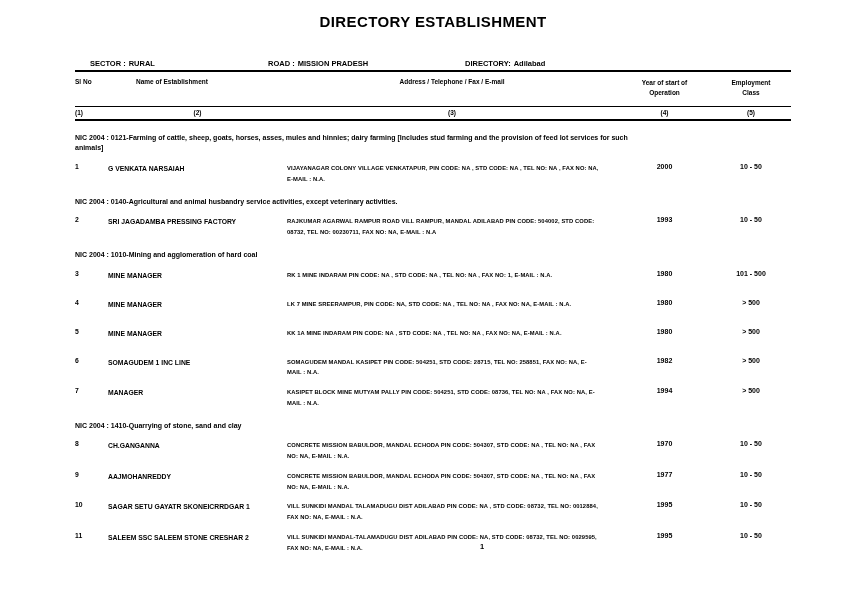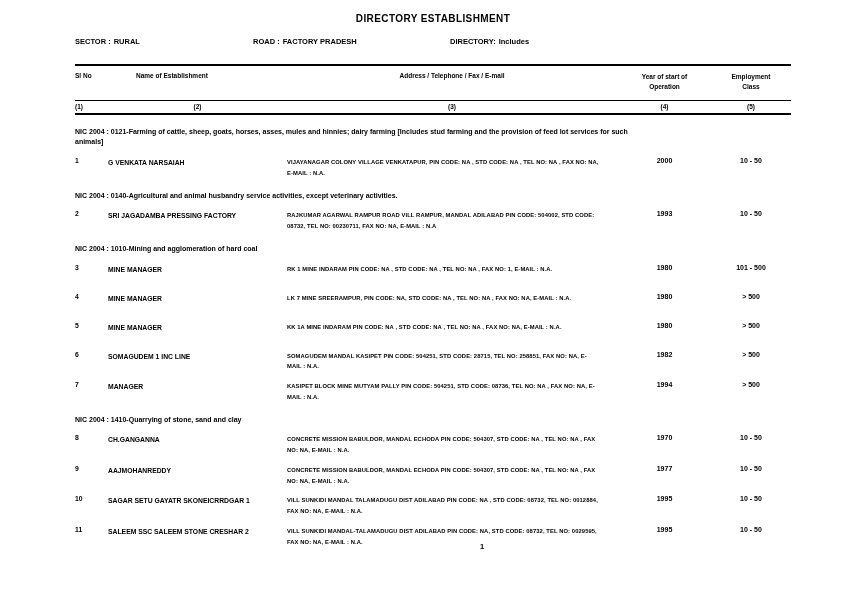--- a/index.html
+++ b/index.html
@@ -7,25 +7,25 @@
     width:841px;height:595px;background:#e8e8e8;
     font-family:"Liberation Sans", sans-serif;
     -webkit-font-smoothing:antialiased;
   }
   .sheet{
     position:relative;width:841px;height:595px;background:#ffffff;
     overflow:hidden;color:#000;
   }
   .content{position:absolute;left:75px;top:0;width:716px;}
   .doc-title{
-    text-align:center;font-size:10px;font-weight:bold;letter-spacing:.4px;
+    text-align:center;font-size:15px;font-weight:bold;letter-spacing:.4px;
     margin-top:13px;
   }
   .meta-row{position:relative;height:10px;margin-top:13px;font-size:7.5px;font-weight:bold;}
-  .meta-item{position:absolute;top:0;white-space:nowrap;}
+  .meta-item{position:absolute;top:16px;white-space:nowrap;margin-left:15px;}
   .meta-sector{left:0;}
   .meta-state{left:178px;}
   .meta-district{left:375px;}
   .meta-item .lbl{margin-right:3px;}
   .rule{background:#000;width:716px;}
   .rule-thick{height:2px;}
   .rule-thin{height:1px;}
   .rule-top{margin-top:17px;}
   .thead{
     display:grid;grid-template-columns:33px 179px 330px 95px 78px;
@@ -72,24 +72,24 @@
 <div class="sheet">
   <div class="content">
 
     <div class="doc-title">DIRECTORY ESTABLISHMENT</div>
 
     <div class="meta-row">
       <div class="meta-item meta-sector">
         <span class="lbl">SECTOR :</span><span>RURAL</span>
       </div>
       <div class="meta-item meta-state">
-        <span class="lbl">ROAD :</span><span>FACTORY PRADESH</span>
+        <span class="lbl">ROAD :</span><span>MISSION PRADESH</span>
       </div>
       <div class="meta-item meta-district">
-        <span class="lbl">DIRECTORY:</span><span>Includes</span>
+        <span class="lbl">DIRECTORY:</span><span>Adilabad</span>
       </div>
     </div>
 
     <div class="rule rule-thick rule-top"></div>
 
     <div class="thead">
       <div class="h-sl">Sl No</div>
       <div class="h-name">Name of Establishment</div>
       <div class="h-addr">Address / Telephone / Fax / E-mail</div>
       <div class="h-year"><span>Year of start of Operation</span></div>

